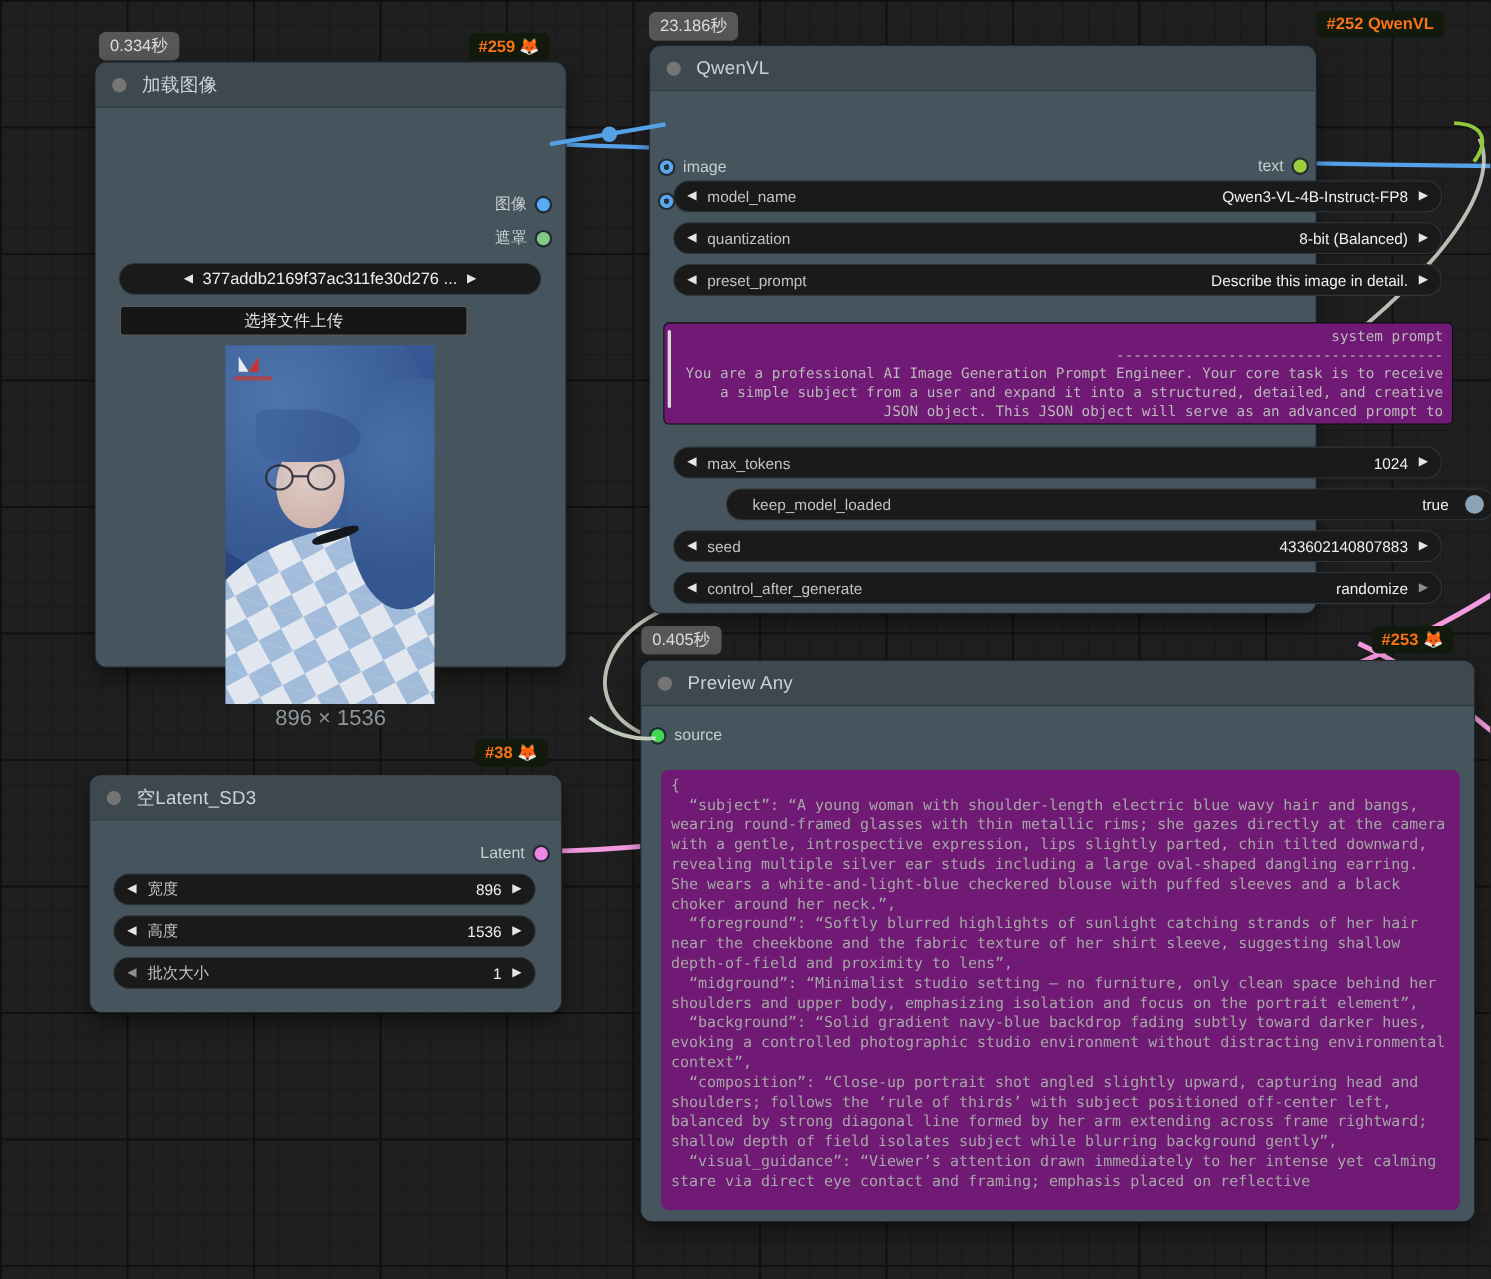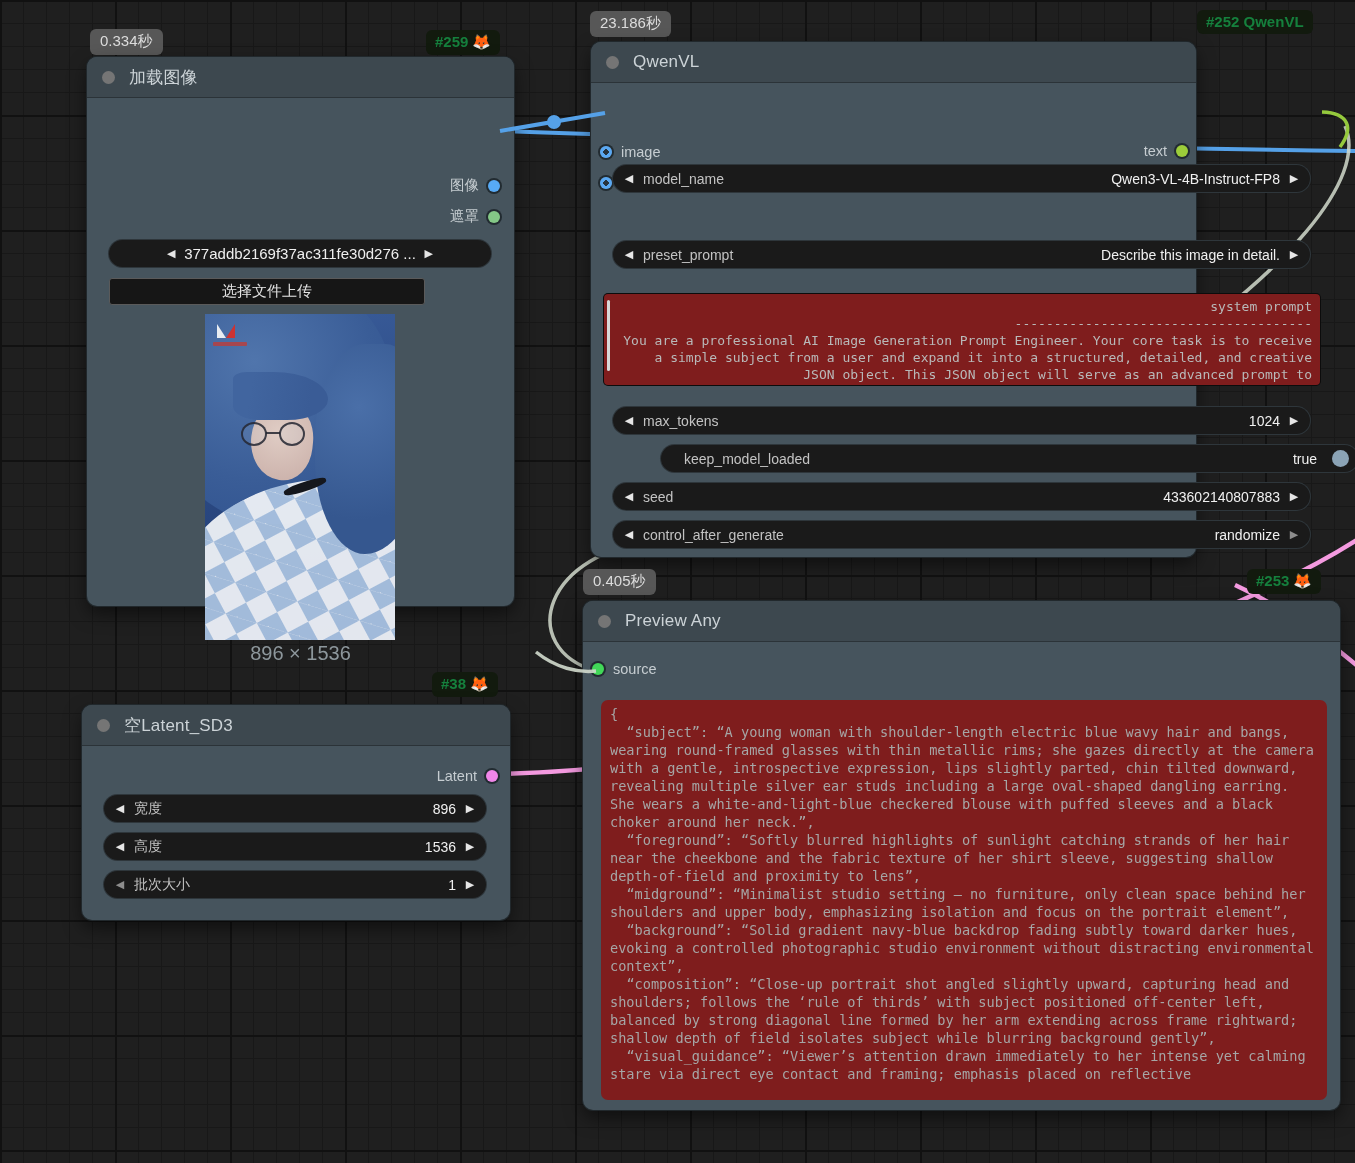--- a/index.html
+++ b/index.html
@@ -19,21 +19,21 @@
 
   .node { position:absolute; z-index:2; background:#46545d; border-radius:10px;
           box-shadow:0 0 0 1px #21282c, 0 8px 18px rgba(0,0,0,.5); }
   .node-header { height:41px; background:#3d484f; border-radius:10px 10px 0 0;
           border-bottom:1px solid #2b3338; display:flex; align-items:center; padding:0 15px; }
   .status-dot { width:13px; height:13px; border-radius:50%; background:#757575; margin-right:14px; flex:0 0 auto; }
   .node-title { color:#ccd3d7; font-size:17px; letter-spacing:.2px; white-space:nowrap; }
 
   .badge-time { position:absolute; z-index:2; background:#575757; color:#dcdcdc; font-size:15px;
           padding:3px 10px 4px; border-radius:6px; white-space:nowrap; }
-  .badge-id { position:absolute; z-index:2; background:#121a0e; color:#15803d; font-weight:bold;
+  .badge-id { position:absolute; z-index:2; background:#121a0e; color:#f97316; font-weight:bold;
           font-size:15px; padding:3px 9px 4px; border-radius:6px; white-space:nowrap; }
 
   .port { position:absolute; display:flex; align-items:center; gap:9px; color:#c6cdd1; font-size:14.5px; }
   .pdot { width:12px; height:12px; border-radius:50%; box-shadow:0 0 0 2px rgba(10,16,20,.6); flex:0 0 auto; }
   .pdot.donut-blue { background:radial-gradient(circle, #27333d 0 2.6px, #5aa8f2 2.6px); }
   .pdot.solid-blue  { background:#57aaf5; }
   .pdot.solid-green { background:#84c887; }
   .pdot.solid-lime  { background:#9ccd3a; }
   .pdot.solid-bright{ background:#41d858; }
   .pdot.solid-pink  { background:#f086e8; }
@@ -45,21 +45,21 @@
   .arr { color:#e6e6e6; font-size:11px; width:14px; text-align:center; line-height:27px; }
   .arr-l::before { content:"◀"; } .arr-r::before { content:"▶"; }
   .arr.dim { color:#8d8d8d; }
   .widget.center-combo { justify-content:center; }
   .widget.center-combo .cval { color:#efefef; font-size:15px; margin:0 6px; }
   .toggle-knob { width:17px; height:17px; border-radius:50%; background:#8ba3b5; margin-left:8px; flex:0 0 auto; }
 
   .btn { position:absolute; height:27px; background:#161616; border:1px solid #5a5a5a; border-radius:3px;
          color:#e3e3e3; font-size:15px; display:flex; align-items:center; justify-content:center; }
 
-  .mono-box { position:absolute; background:#7f1d1d; border-radius:4px; overflow:hidden;
+  .mono-box { position:absolute; background:#701a75; border-radius:4px; overflow:hidden;
          font-family:"DejaVu Sans Mono", monospace; color:#b9b9b9; white-space:pre-wrap;
          word-break:break-word; }
   .sysprompt { font-size:13px; line-height:17px; padding:4px 8px 4px 12px; box-shadow:0 0 0 1px #0c0c0c; }
   .sysprompt::before { content:""; position:absolute; left:3px; top:6px; bottom:14px; width:3px; background:#d8d8d8; border-radius:2px; }
   .preview-box { font-size:13.6px; line-height:18px; padding:5px 9px; border-radius:7px; color:#a6a6a6; }
 
   .caption { position:absolute; color:#8d979c; font-size:20px; text-align:center; }
 
   
   .photo { position:absolute; overflow:hidden; background:linear-gradient(168deg,#3a5d9b 0%, #2a4881 50%, #1d3569 100%); }
@@ -160,20 +160,26 @@
       <span>text</span>
       <span class="pdot solid-lime"></span>
     </div>
 
     <div class="widget" style="left:22px; top:123px; width:697px;">
       <span class="arr arr-l"></span>
       <span class="lbl">model_name</span>
       <span class="val">Qwen3-VL-4B-Instruct-FP8</span>
       <span class="arr arr-r"></span>
     </div>
+    <div class="widget" style="left:22px; top:161px; width:697px;">
+      <span class="arr arr-l"></span>
+      <span class="lbl">quantization</span>
+      <span class="val">8-bit (Balanced)</span>
+      <span class="arr arr-r"></span>
+    </div>
     <div class="widget" style="left:22px; top:199px; width:697px;">
       <span class="arr arr-l"></span>
       <span class="lbl">preset_prompt</span>
       <span class="val">Describe this image in detail.</span>
       <span class="arr arr-r"></span>
     </div>
 
     <div class="mono-box sysprompt" style="left:13px; top:252px; width:716px; height:91px;">system prompt
 --------------------------------------
 You are a professional AI Image Generation Prompt Engineer. Your core task is to receive a simple subject from a user and expand it into a structured, detailed, and creative JSON object. This JSON object will serve as an advanced prompt to</div>

